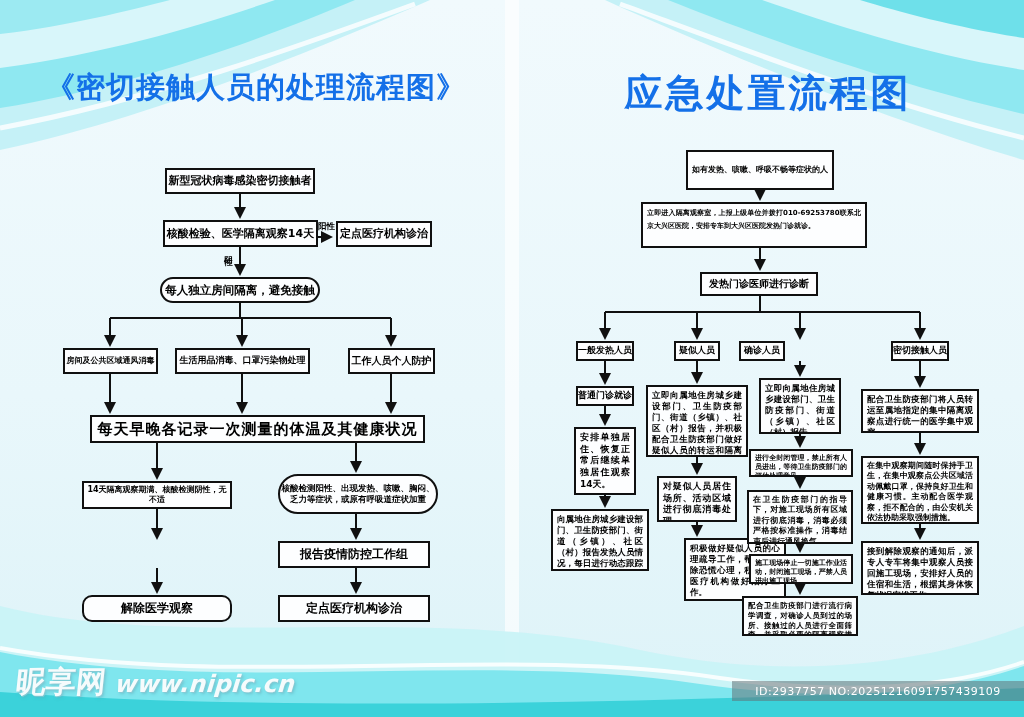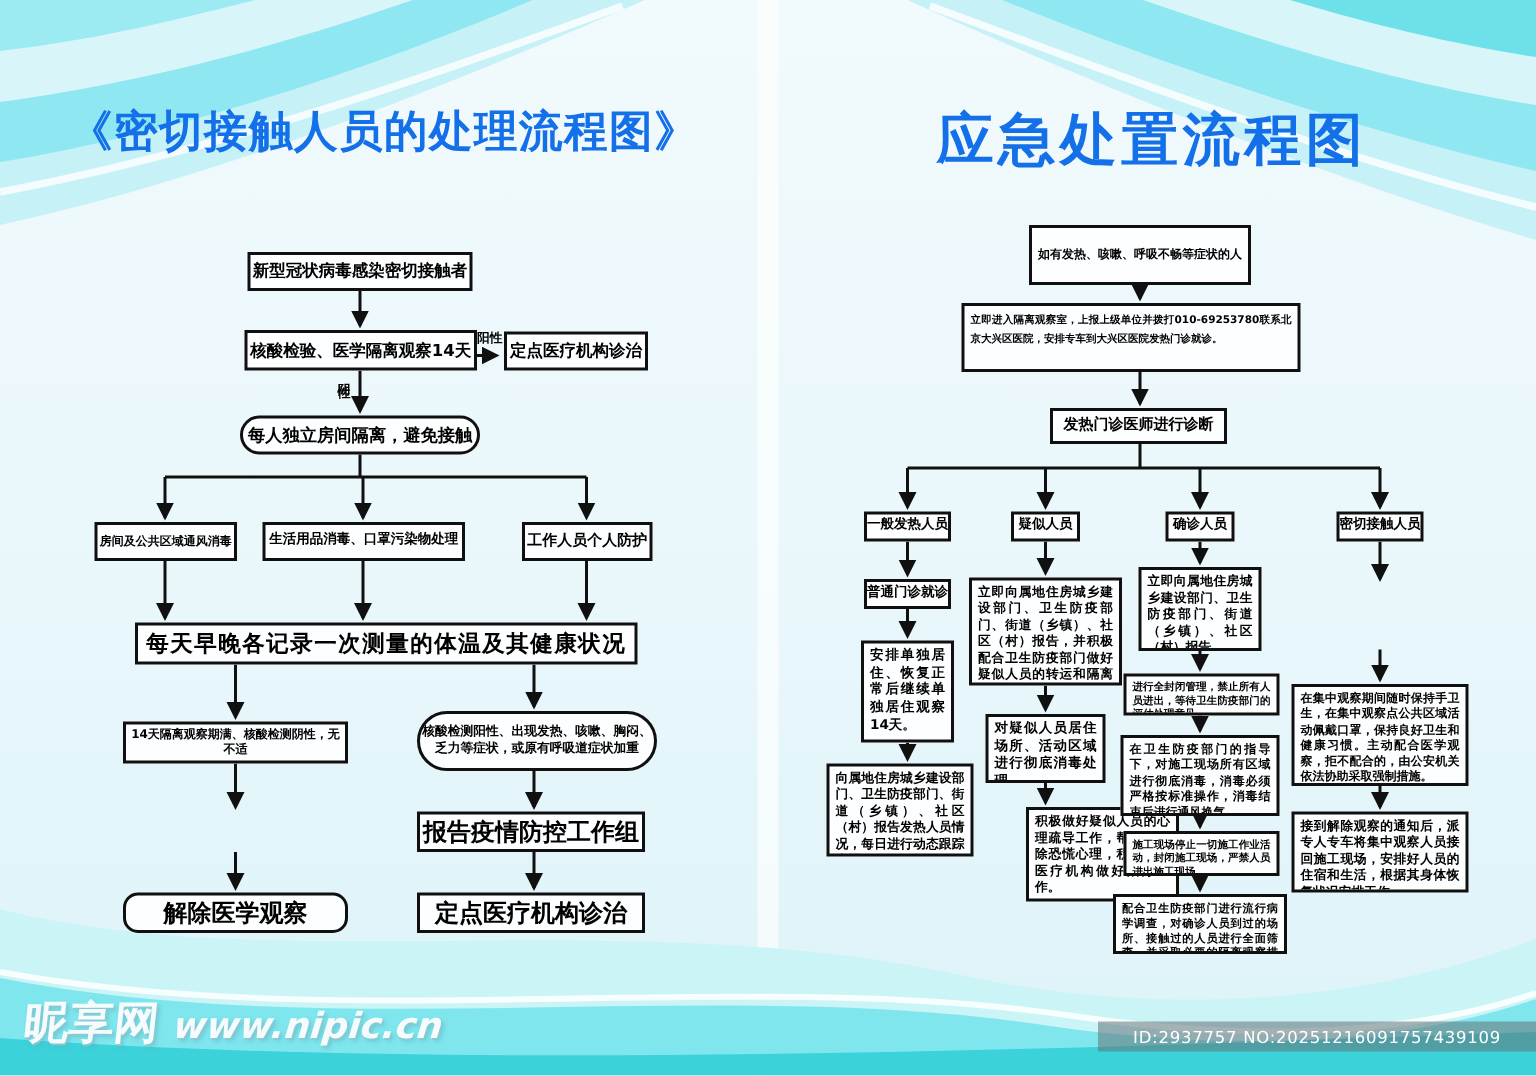--- a/index.html
+++ b/index.html
@@ -19,21 +19,21 @@
   .watermark{position:absolute;z-index:3;left:16px;bottom:14px;display:flex;align-items:baseline;gap:10px;
              transform:skewX(-6deg);color:rgba(255,255,255,0.92);
              text-shadow:1px 1px 0 rgba(140,200,210,0.8),2px 2px 3px rgba(90,170,185,0.5);}
   .watermark .wm-logo{font-size:30px;font-weight:900;}
   .watermark .wm-url{font-size:24px;font-weight:900;font-style:italic;}
   .id-badge{position:absolute;z-index:3;right:0;top:681px;width:292px;height:20px;
             background:rgba(98,115,120,0.55);color:#fff;font-size:11px;
             display:flex;align-items:center;justify-content:center;letter-spacing:0.5px;}
   .fs7{font-size:7px;}.fs75{font-size:7.5px;}.fs8{font-size:8px;}.fs85{font-size:8.5px;}
   .fs9{font-size:9px;}.fs10{font-size:10px;}.fs11{font-size:11px;}.fs115{font-size:11.5px;}
-  .fs12{font-size:16px;text-align:right;}.fs15{font-size:15px;letter-spacing:1px;}
+  .fs12{font-size:12px;text-align:right;}.fs15{font-size:15px;letter-spacing:1px;}
 </style>
 </head>
 <body>
 
 <div class="canvas">
 
   <svg class="bg" width="1024" height="717" viewBox="0 0 1024 717">
     <rect x="505" y="0" width="14" height="717" fill="#ffffff" opacity="0.65"></rect>
 
     <path d="M0,150 C150,118 310,52 430,0 L0,0 Z" fill="#c5f1f7"></path>
@@ -123,37 +123,38 @@
   <div class="nd fs12" style="left:278px;top:595px;width:152px;height:27px;">定点医疗机构诊治</div>
   <div class="lbl" style="left:318px;top:222px;">阳性</div>
   <div class="lbl vert" style="left:224px;top:249px;">阴性</div>
 
   <div class="nd fs8" style="left:686px;top:150px;width:148px;height:40px;">如有发热、咳嗽、呼吸不畅等症状的人</div>
   <div class="nd para fs7" style="left:641px;top:202px;width:226px;height:46px;line-height:1.8;">立即进入隔离观察室，上报上级单位并拨打010-69253780联系北京大兴区医院，安排专车到大兴区医院发热门诊就诊。</div>
   <div class="nd fs10" style="left:700px;top:272px;width:118px;height:24px;">发热门诊医师进行诊断</div>
 
   <div class="nd fs9" style="left:576px;top:341px;width:58px;height:20px;">一般发热人员</div>
   <div class="nd fs9" style="left:674px;top:341px;width:46px;height:20px;">疑似人员</div>
-  <div class="nd fs9" style="left:777px;top:341px;width:46px;height:20px;">确诊人员</div>
+  <div class="nd fs9" style="left:739px;top:341px;width:46px;height:20px;">确诊人员</div>
   <div class="nd fs9" style="left:891px;top:341px;width:58px;height:20px;">密切接触人员</div>
 
   <div class="nd fs9" style="left:576px;top:386px;width:58px;height:20px;">普通门诊就诊</div>
   <div class="nd para fs9" style="left:574px;top:427px;width:62px;height:68px;">安排单独居住、恢复正常后继续单独居住观察14天。</div>
   <div class="nd para fs85" style="left:551px;top:509px;width:98px;height:62px;">向属地住房城乡建设部门、卫生防疫部门、街道（乡镇）、社区（村）报告发热人员情况，每日进行动态跟踪上报。</div>
 
   <div class="nd para fs85" style="left:646px;top:385px;width:102px;height:72px;">立即向属地住房城乡建设部门、卫生防疫部门、街道（乡镇）、社区（村）报告，并积极配合卫生防疫部门做好疑似人员的转运和隔离相关工作。</div>
   <div class="nd para fs9" style="left:657px;top:476px;width:80px;height:46px;">对疑似人员居住场所、活动区域进行彻底消毒处理。</div>
   <div class="nd para fs85" style="left:684px;top:538px;width:102px;height:63px;">积极做好疑似人员的心理疏导工作，帮助其排除恐慌心理，积极配合医疗机构做好治疗工作。</div>
 
   <div class="nd para fs85" style="left:759px;top:378px;width:82px;height:56px;">立即向属地住房城乡建设部门、卫生防疫部门、街道（乡镇）、社区（村）报告。</div>
   <div class="nd para fs7" style="left:749px;top:449px;width:104px;height:28px;">进行全封闭管理，禁止所有人员进出，等待卫生防疫部门的评估处理意见。</div>
   <div class="nd para fs8" style="left:747px;top:490px;width:106px;height:54px;">在卫生防疫部门的指导下，对施工现场所有区域进行彻底消毒，消毒必须严格按标准操作，消毒结束后进行通风换气。</div>
   <div class="nd para fs7" style="left:749px;top:554px;width:104px;height:30px;">施工现场停止一切施工作业活动，封闭施工现场，严禁人员进出施工现场。</div>
   <div class="nd para fs75" style="left:742px;top:596px;width:116px;height:40px;">配合卫生防疫部门进行流行病学调查，对确诊人员到过的场所、接触过的人员进行全面筛查，并采取必要的隔离观察措施。</div>
 
+  <div class="nd para fs85" style="left:861px;top:389px;width:118px;height:44px;">配合卫生防疫部门将人员转运至属地指定的集中隔离观察点进行统一的医学集中观察。</div>
   <div class="nd para fs8" style="left:861px;top:456px;width:118px;height:68px;">在集中观察期间随时保持手卫生，在集中观察点公共区域活动佩戴口罩，保持良好卫生和健康习惯。主动配合医学观察，拒不配合的，由公安机关依法协助采取强制措施。</div>
   <div class="nd para fs85" style="left:861px;top:541px;width:118px;height:54px;">接到解除观察的通知后，派专人专车将集中观察人员接回施工现场，安排好人员的住宿和生活，根据其身体恢复状况安排工作。</div>
 
   <div class="watermark">
     <span class="wm-logo">昵享网</span>
     <span class="wm-url">www.nipic.cn</span>
   </div>
   <div class="id-badge">ID:2937757 NO:20251216091757439109</div>
 
 </div>

